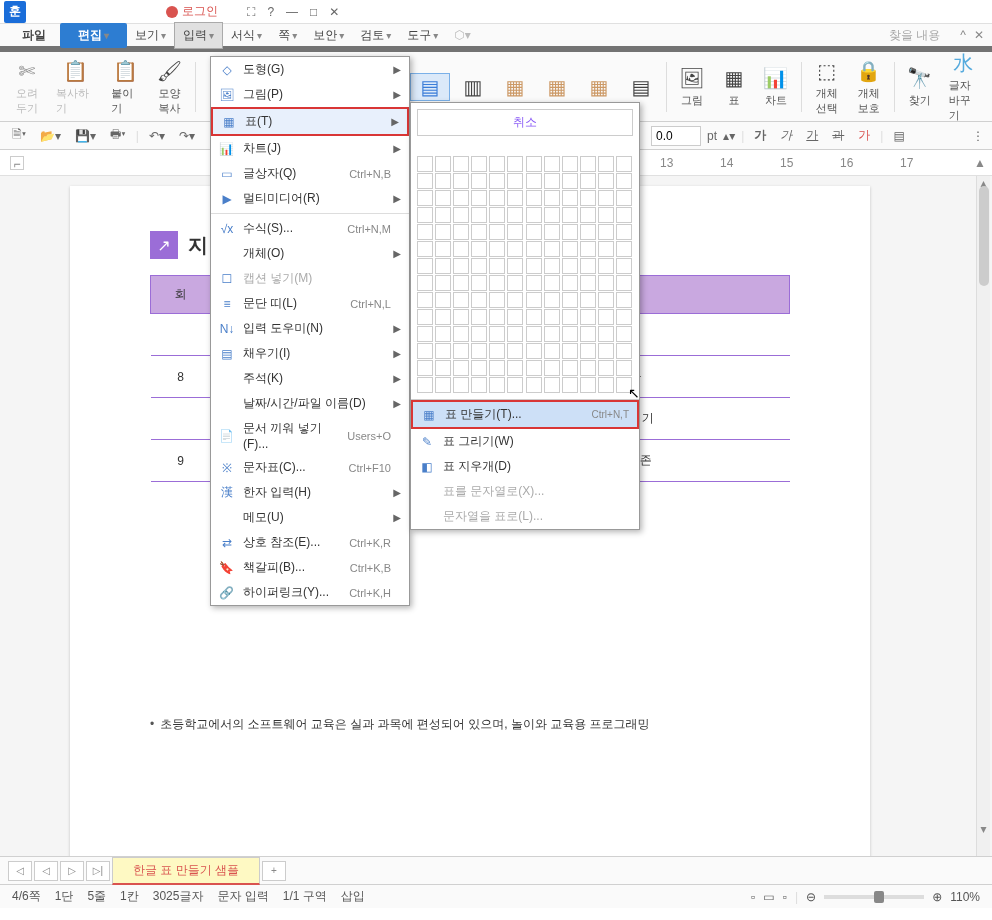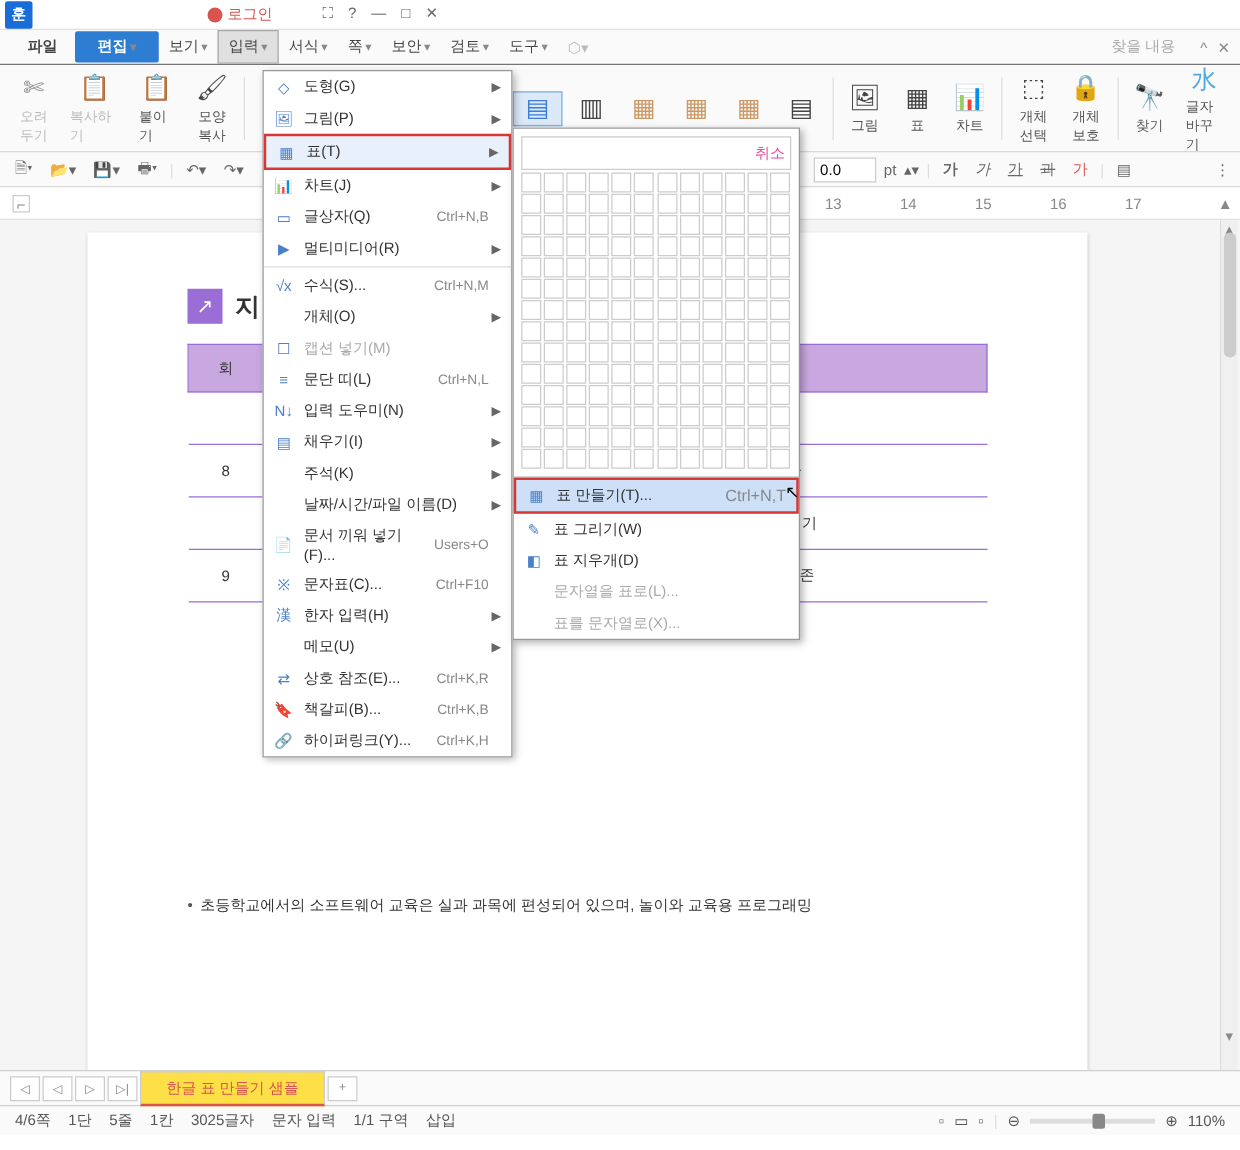--- a/index.html
+++ b/index.html
@@ -1,24 +1,24 @@
 <!DOCTYPE html>
 <html><head>
 <meta charset="utf-8">
 <style>
 *{margin:0;padding:0;box-sizing:border-box;font-family:"Malgun Gothic",sans-serif;font-size:12px}
 body{width:992px;height:920px;background:#fff;position:relative;overflow:hidden}
 .titlebar{height:24px;background:#fff;display:flex;align-items:center;padding:0 4px;border-bottom:1px solid #e0e0e0}
 .app-logo{width:22px;height:22px;background:#1a6dd9;color:#fff;display:flex;align-items:center;justify-content:center;font-weight:bold;border-radius:2px;margin-right:140px}
 .title-text{color:#555;flex:1;text-align:center;font-size:12px}
-.title-right{display:flex;align-items:flex-start;gap:24px}
+.title-right{display:flex;align-items:center;gap:13px}
 .login-btn{color:#d9534f;display:flex;align-items:center;gap:4px}
 .login-dot{width:12px;height:12px;background:#d9534f;border-radius:50%}
 .win-controls{display:flex;gap:12px;margin-left:16px;color:#666}
-.menubar{height:28px;background:#fafafa;display:flex;align-items:center;padding:0 8px;border-bottom:1px solid #737373;position:relative}
+.menubar{height:28px;background:#fafafa;display:flex;align-items:center;padding:0 8px;border-bottom:6px solid #737373;position:relative}
 .menu-item{padding:4px 8px;color:#444;display:flex;align-items:center;gap:2px}
 .menu-item.file{padding:4px 14px; font-weight: bold;}
 .menu-item.edit{background:#2d7dd2;color:#fff;padding:4px 18px;border-radius:2px;font-weight: bold;}
 .menu-item.active{background:#e0e0e0;border:1px solid #aaa}
 .menu-arrow{font-size:10px;color:#888}
 .search-area{margin-left:auto;color:#aaa;padding:0 8px}
 .menu-close{display:flex;gap:8px;color:#888;margin-left:12px}
 .toolbar{height:70px;background:#fafafa;display:flex;align-items:center;padding:4px 8px;border-bottom:1px solid #d0d0d0;gap:4px}
 .tb-group{display:flex;flex-direction:column;align-items:center;gap:2px;padding:0 6px;color:#444}
 .tb-icon{width:26px;height:26px;display:flex;align-items:center;justify-content:center;font-size:20px}
@@ -37,44 +37,44 @@
 .doc-table{width:100%;border-collapse:collapse;margin-top:10px}
 .doc-table th{background:#c9a8e0;padding:10px;color:#333;font-weight:normal;border:1px solid #9b6dd7}
 .doc-table td{padding:12px;border-bottom:1px solid #9b6dd7;text-align:center;color:#333}
 .doc-body{margin-top:230px;color:#333;line-height:2}
 .doc-body-line{display:flex;gap:6px}
 .doc-bullet{color:#555}
 .vscroll{position:absolute;right:2px;top:0;width:14px;height:100%;background:#f0f0f0;border-left:1px solid #ddd}
 .vscroll-thumb{position:absolute;top:10px;width:10px;left:2px;height:100px;background:#ccc;border-radius:5px}
 .tabbar{height:28px;background:#fafafa;display:flex;align-items:center;padding:0 8px;border-top:1px solid #d0d0d0;gap:2px}
 .tab-btn{width:24px;height:20px;border:1px solid #ccc;background:#fff;display:flex;align-items:center;justify-content:center;color:#888;font-size:10px}
-.doc-tab{padding:4px 20px;color:#d9534f;border:1px solid #ccc;background:#fde047;border-bottom:2px solid #d9534f}
+.doc-tab{padding:4px 20px;color:#d9534f;border:1px solid #ccc;background:#fef9c3;border-bottom:2px solid #d9534f}
 .statusbar{height:24px;background:#fafafa;display:flex;align-items:center;padding:0 12px;gap:14px;color:#555;font-size:11px;border-top:1px solid #d0d0d0}
 .status-right{margin-left:auto;display:flex;align-items:center;gap:8px}
 .zoom-slider{width:100px;height:4px;background:#ddd;position:relative}
 .zoom-thumb{position:absolute;left:50%;top:-4px;width:10px;height:12px;background:#888;border-radius:2px}
 .dropdown-menu{position:absolute;left:210px;top:56px;width:200px;background:#fff;border:1px solid #999;box-shadow:2px 2px 6px rgba(0,0,0,0.3);z-index:100}
 .dd-item{display:flex;align-items:center;padding:4px 8px;gap:8px;color:#333;position:relative}
 .dd-item.highlighted{border:2px solid #d93636;background:#e8f0fc}
 .dd-item.disabled{color:#aaa}
 .dd-icon{width:16px;height:16px;display:flex;align-items:center;justify-content:center;font-size:12px;color:#4a7fc9}
 .dd-label{flex:1}
 .dd-arrow{color:#666;font-size:10px}
 .dd-shortcut{color:#888;font-size:11px;margin-right:10px}
 .dd-sep{height:1px;background:#ddd;margin:2px 0}
 .submenu{position:absolute;left:410px;top:102px;width:230px;background:#fff;border:1px solid #999;box-shadow:2px 2px 6px rgba(0,0,0,0.3);z-index:101}
 .grid-picker{padding:6px}
-.grid-cancel{text-align:right;padding:4px;border:1px solid #ccc;margin-bottom:2px;color:#ec4899}
+.grid-cancel{text-align:center;padding:4px;border:1px solid #ccc;margin-bottom:20px;color:#8b5cf6}
 .grid-cells{display:grid;grid-template-columns:repeat(12,1fr);gap:1px}
 .grid-cell{width:16px;height:16px;border:1px solid #ccc;background:#fff}
 .sub-items{border-top:1px solid #ccc}
 .sub-item{display:flex;align-items:center;padding:4px 8px;gap:8px;color:#333}
 .sub-item.highlighted{background:#cde0f7;border:2px solid #d93636}
 .sub-item.disabled{color:#aaa}
-.sub-shortcut{margin-left:auto;color:#888;font-size:13px}
+.sub-shortcut{margin-left:auto;color:#888;font-size:10px}
 .cursor{position:absolute;left:628px;top:385px;z-index:200;font-size:14px}
 .scissors{color:#888}
 .bold-f{font-weight:bold}
 </style>
 </head>
 <body>
 
 <div class="titlebar">
   <div class="app-logo">훈</div>
   <div class="title-right">
@@ -587,25 +587,25 @@
       <div class="sub-item">
         <span class="dd-icon">✎</span>
         <span>표 그리기(W)</span>
       </div>
       <div class="sub-item">
         <span class="dd-icon">◧</span>
         <span>표 지우개(D)</span>
       </div>
       <div class="sub-item disabled">
         <span class="dd-icon"></span>
-        <span>문자열을 표로(L)...</span>
+        <span>표를 문자열로(X)...</span>
       </div>
       <div class="sub-item disabled">
         <span class="dd-icon"></span>
-        <span>표를 문자열로(X)...</span>
+        <span>문자열을 표로(L)...</span>
       </div>
     </div>
 </div>
 
 <div class="cursor">↖</div>
 
 <div class="tabbar">
   <div class="tab-btn">◁</div>
   <div class="tab-btn">◁</div>
   <div class="tab-btn">▷</div>

